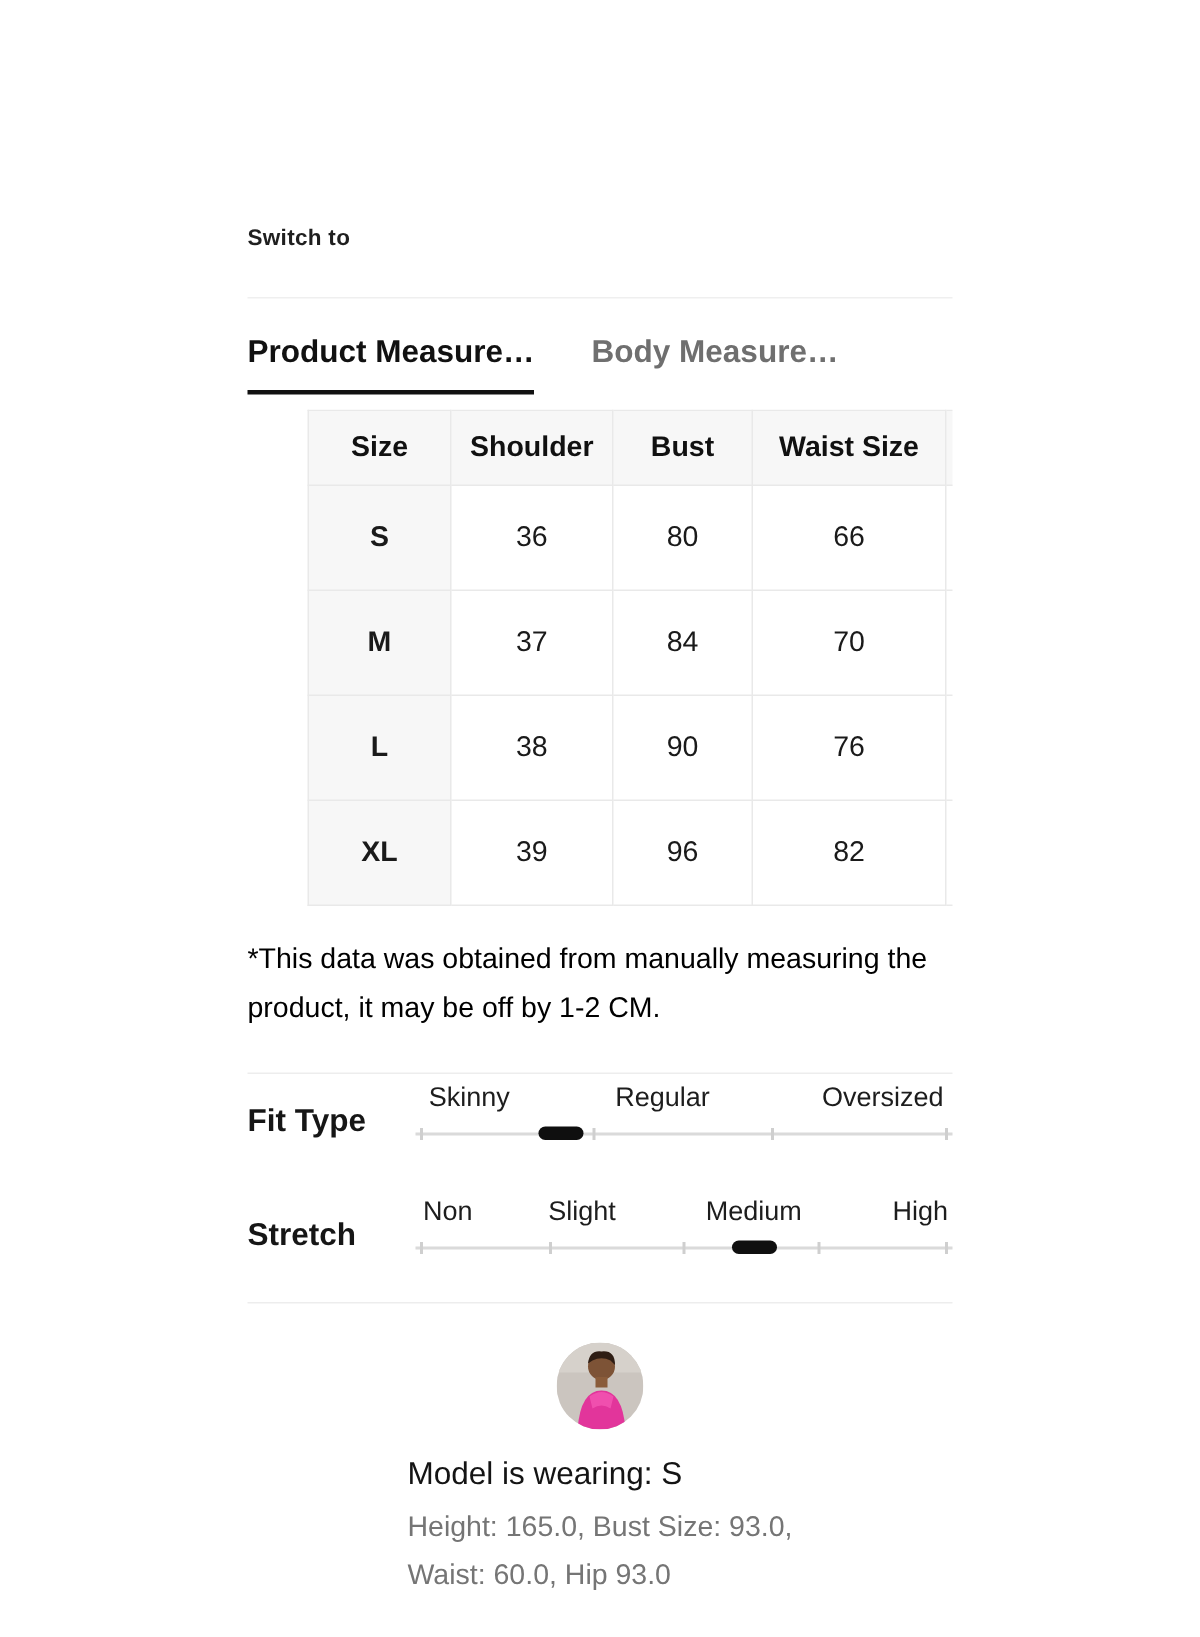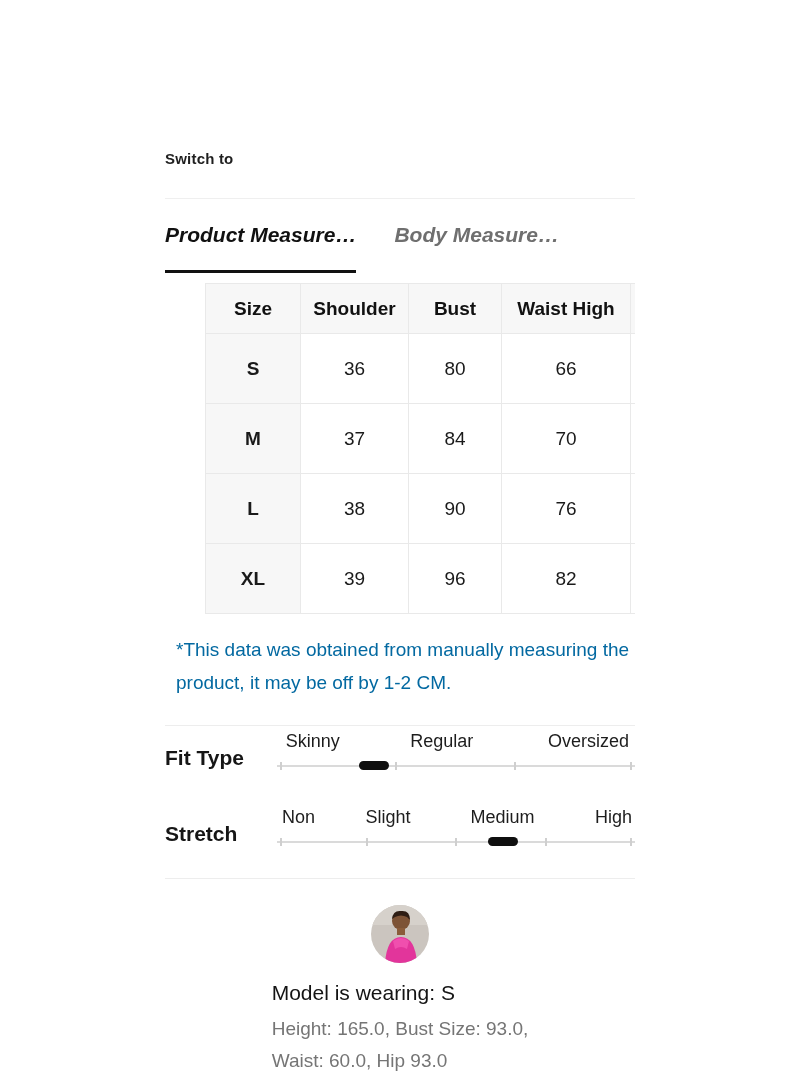--- a/index.html
+++ b/index.html
@@ -26,35 +26,35 @@
   .unit-in { font-size:18px; color:#222; }
   .unit-cm {
     background:#2e2e2e; color:#fff; font-size:16px; border-radius:14px;
     min-width:38px; height:27px; display:flex; align-items:center; justify-content:center;
   }
 
   .hdr-divider { border-top:1px solid #efefef; margin-top:20px; }
 
   
   .tabs { display:flex; gap:38px; margin-top:24px; align-items:baseline; }
-  .tab { font-size:21px; font-weight:600; padding-bottom:23px; cursor:pointer; white-space:nowrap;font-style:italic; }
+  .tab { font-size:21px; font-weight:600; padding-bottom:13px; cursor:pointer; white-space:nowrap; }
   .tab.active { color:#111; border-bottom:3px solid #111; }
   .tab.inactive { color:#6f6f6f; }
 
   
   .table-clip { width:100%; overflow:hidden; margin-top:10px;padding-left:40px; }
   table { border-collapse:collapse; table-layout:fixed; width:560px; }
   th, td { border:1px solid #e9e9e9; text-align:center; font-size:19px; }
   thead th { background:#f7f7f7; font-weight:700; height:50px; color:#111; }
   tbody td { height:70px; background:#fff; }
   tbody td.size-col { background:#f7f7f7; font-weight:700; }
   th.hip-col, td.hip-col { text-align:left; padding-left:10px; }
 
   .footnote {
-    margin-top:20px; color:#0369a1; font-size:19px; line-height:1.72; width:456px;margin-left:11px;
+    margin-top:20px; color:#000000; font-size:19px; line-height:1.72; width:456px;
   }
 
   .section-divider { border-top:1px solid #ededed; margin-top:26px; }
 
   
   .slider-row { display:flex; align-items:flex-end; }
   .slider-label { width:112px; font-size:21px; font-weight:700; color:#161616; padding-bottom:2px; }
   .slider { flex:1; position:relative; }
   .slider-opts { position:relative; height:34px; }
   .slider-opts span {
@@ -99,21 +99,21 @@
           <col style="width:108px">
           <col style="width:93px">
           <col style="width:129px">
           <col style="width:135px">
       </colgroup>
       <thead>
         <tr>
           <th>Size</th>
           <th>Shoulder</th>
           <th>Bust</th>
-          <th>Waist High</th>
+          <th>Waist Size</th>
           <th class="hip-col">Hip</th>
         </tr>
       </thead>
       <tbody>
         <tr>
           <td class="size-col">S</td>
           <td>36</td>
           <td>80</td>
           <td>66</td>
           <td class="hip-col"></td>

